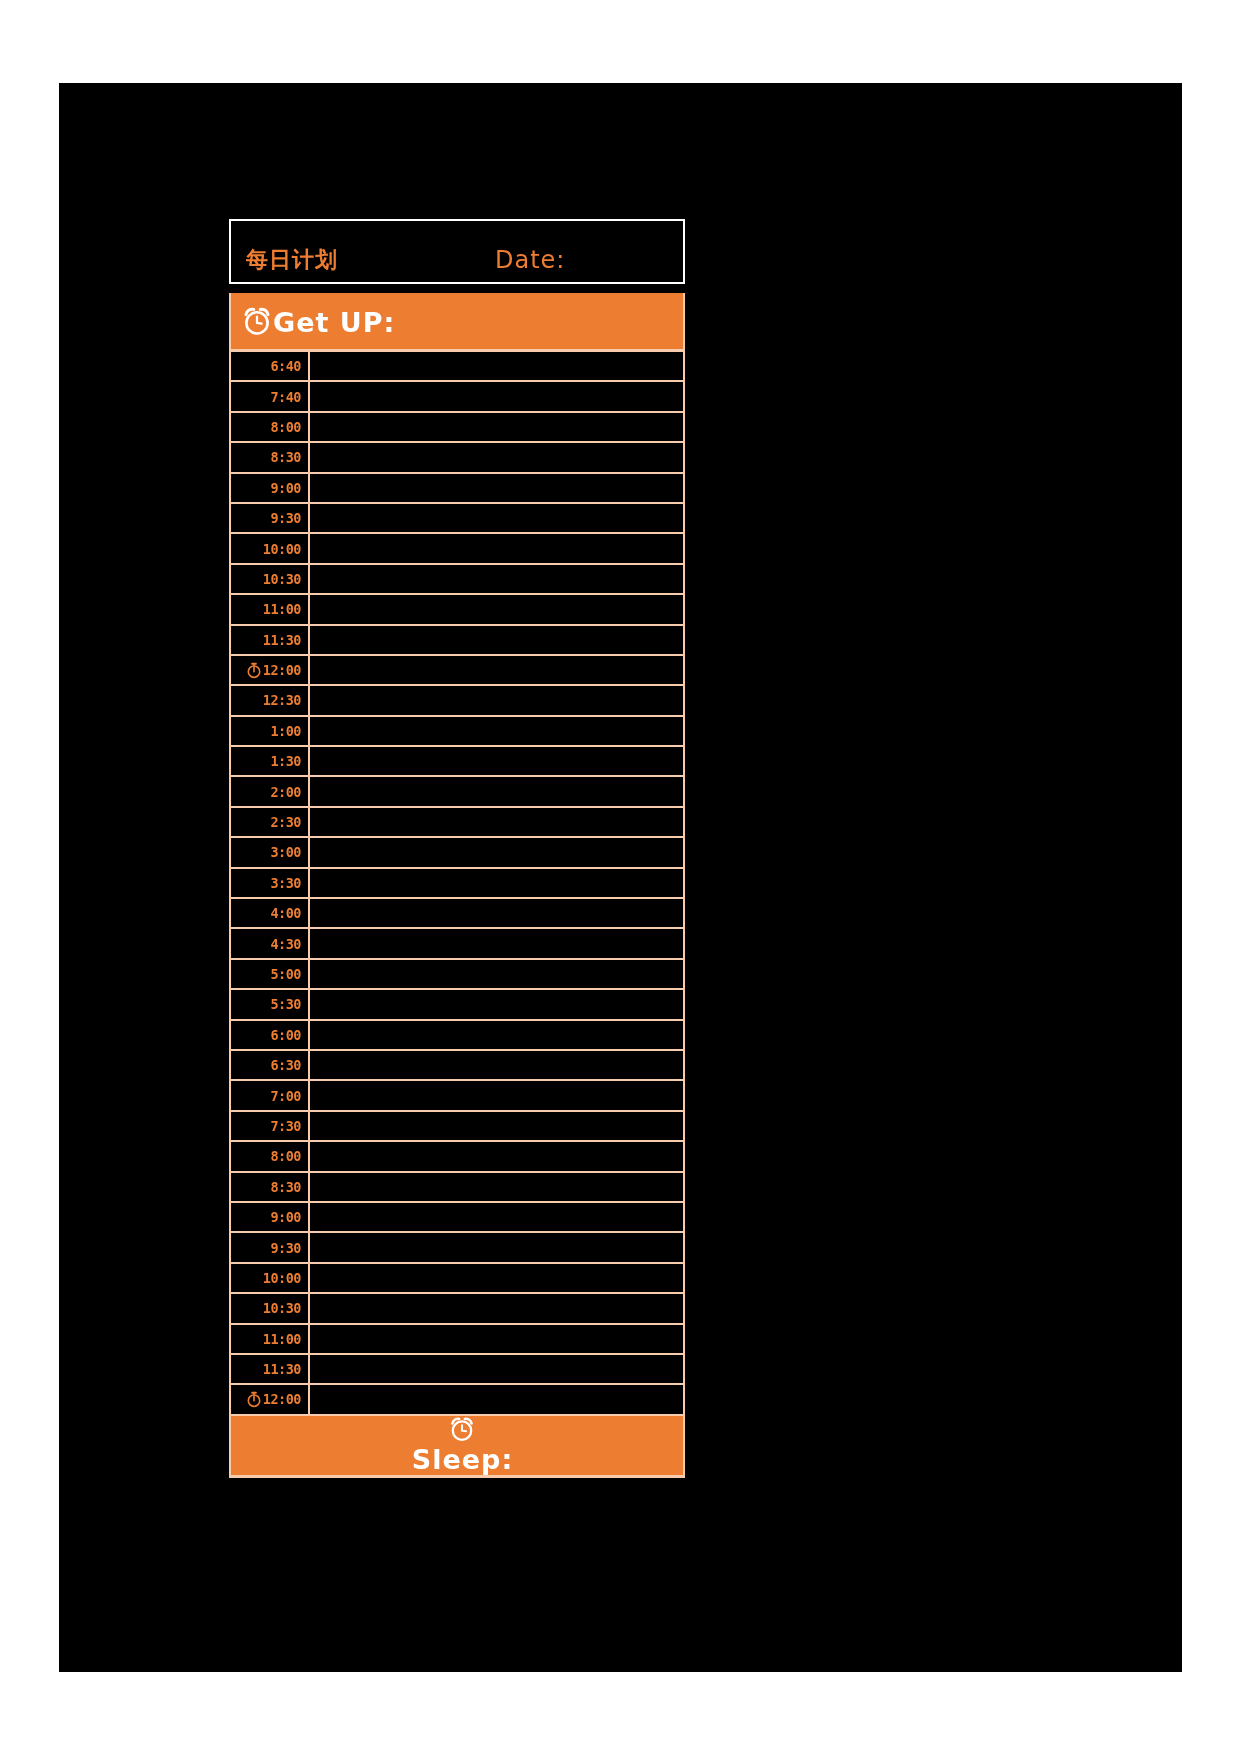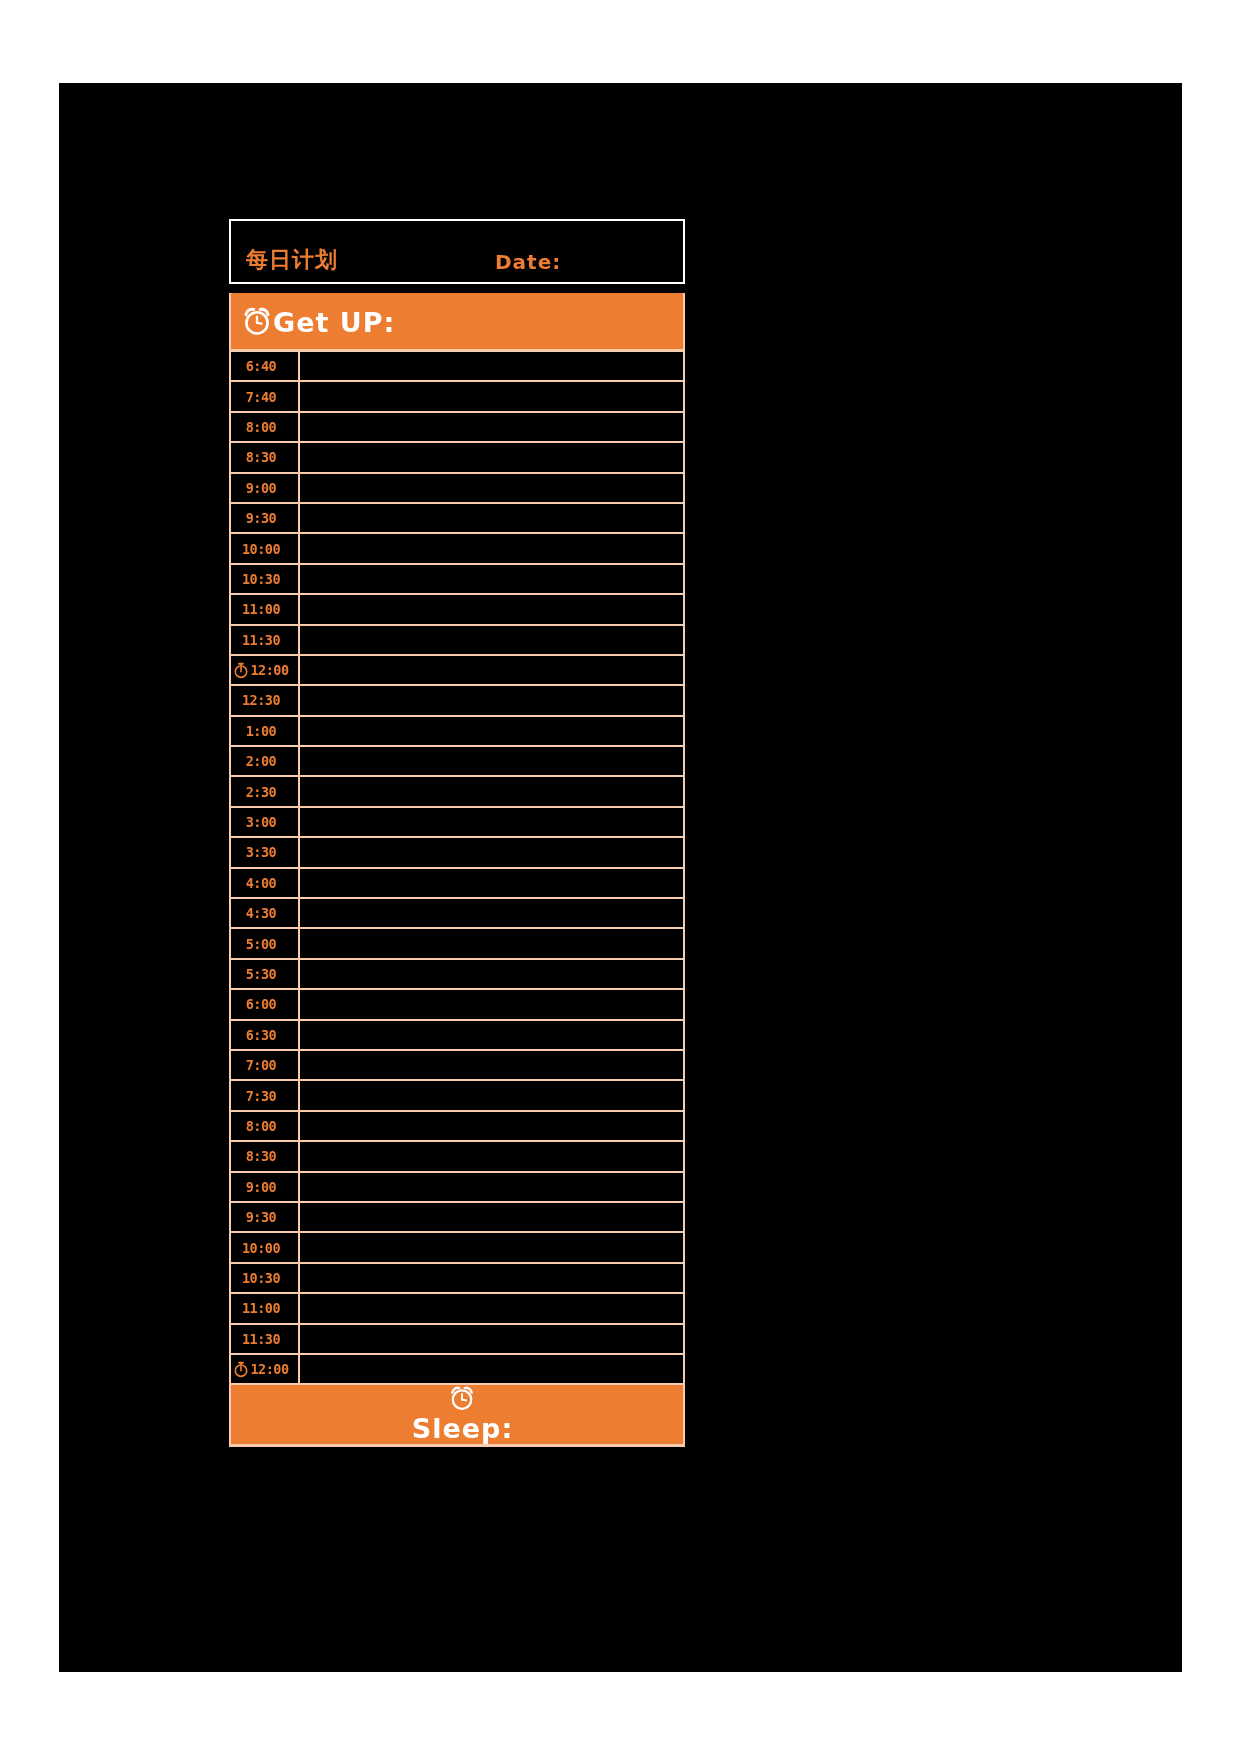--- a/index.html
+++ b/index.html
@@ -40,22 +40,22 @@
     color: var(--accent);
     font-size: 22px;
     font-weight: bold;
     letter-spacing: 1px;
   }
   .date-label {
     position: absolute;
     left: 264px;
     bottom: 8px;
     color: var(--accent);
-    font-size: 20px;
-    font-weight: bold;
+    font-size: 24px;
+    font-weight: normal;
     letter-spacing: 1px;
   }
   
   .schedule-block {
     margin-top: 9px;
     border-left: 2px solid var(--peach);
     border-right: 2px solid var(--peach);
   }
   .banner {
     background: var(--accent);
@@ -75,25 +75,25 @@
   }
   .alarm-icon { width: 30px; height: 30px; color: var(--white); margin-right: 1px; }
   
   .row {
     display: flex;
     height: 30.4px;
     border-bottom: 2px solid var(--peach);
     background: var(--paper);
   }
   .time-cell {
-    width: 69px;
+    width: 79px;
     border-right: 2px solid var(--peach);
     display: flex;
     align-items: center;
-    justify-content: center;
+    justify-content: flex-end;
     padding-right: 7px;
   }
   .time-label {
     font-family: "DejaVu Sans Mono", monospace;
     font-weight: bold;
     font-size: 13.5px;
     color: var(--accent);
     letter-spacing: -0.5px;
     white-space: nowrap;
   }
@@ -232,20 +232,27 @@
   </div>
 
   <div class="row">
     <div class="time-cell">
 
       <span class="time-label">1:00</span>
     </div>
     <div class="entry-cell"></div>
   </div>
 
+  <div class="row">
+    <div class="time-cell">
+
+      <span class="time-label">1:30</span>
+    </div>
+    <div class="entry-cell"></div>
+  </div>
 
   <div class="row">
     <div class="time-cell">
 
       <span class="time-label">2:00</span>
     </div>
     <div class="entry-cell"></div>
   </div>
 
   <div class="row">

